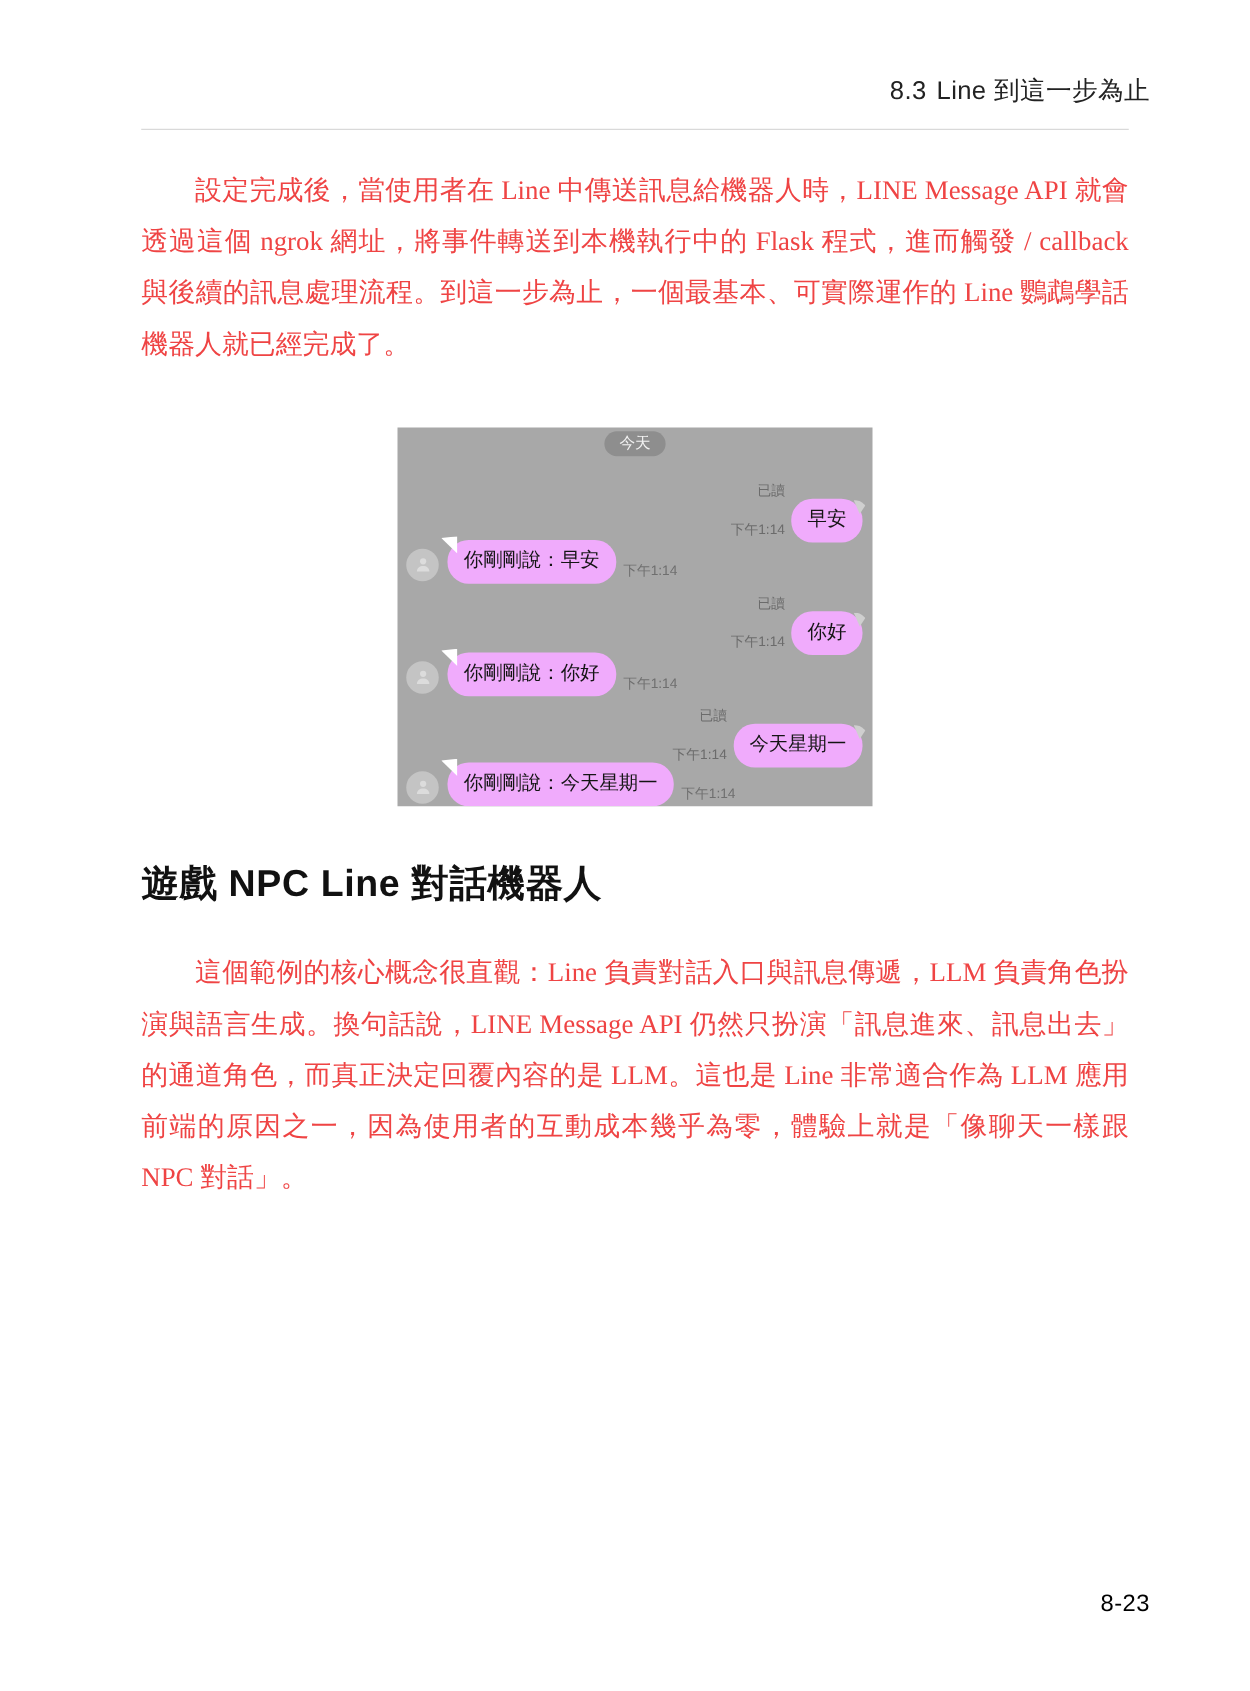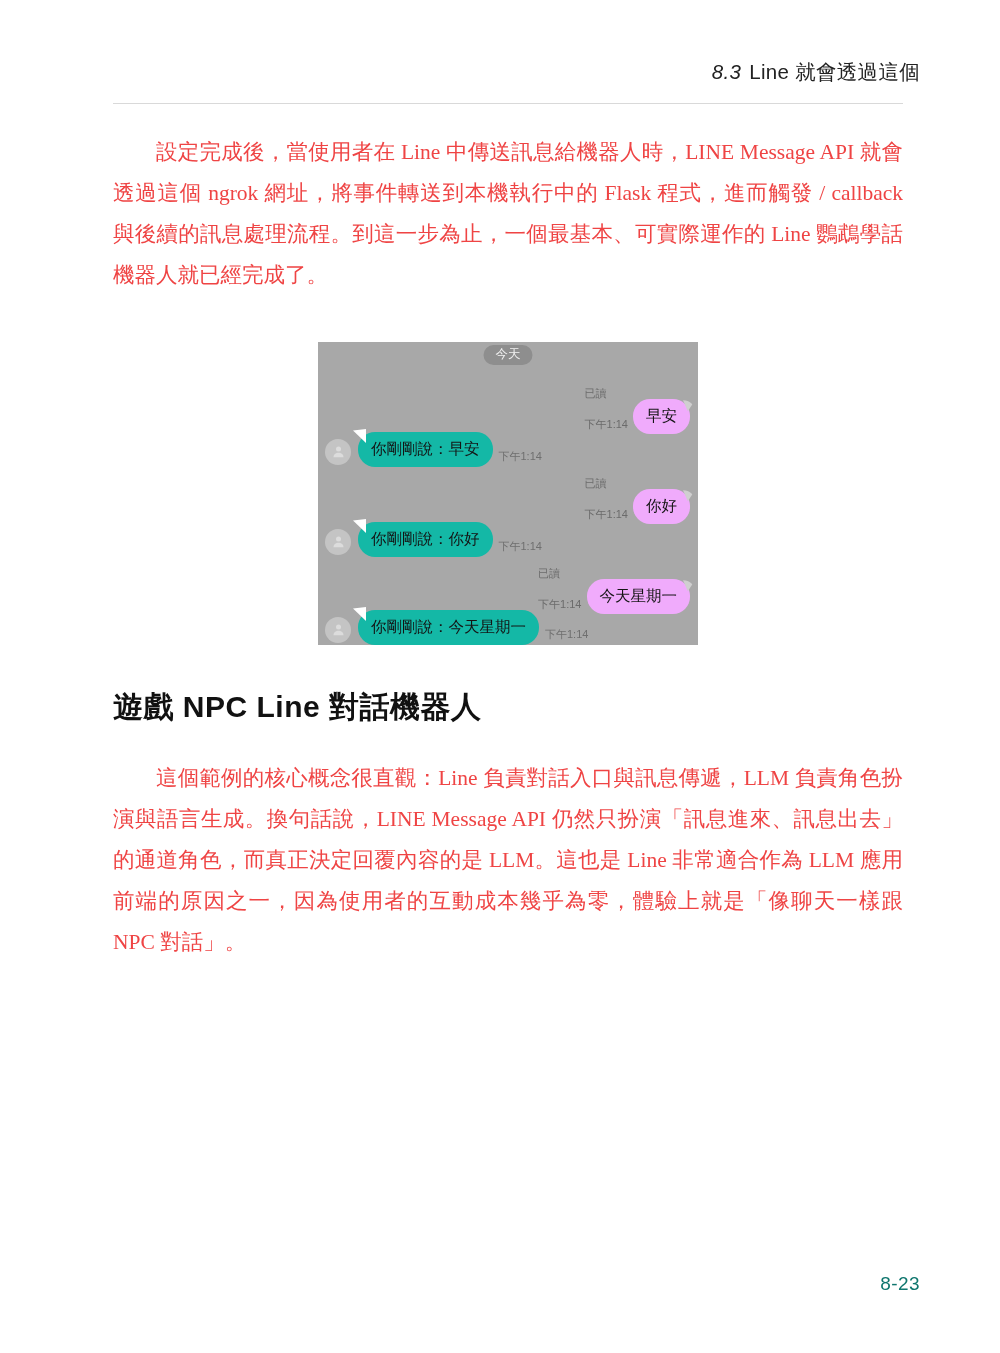--- a/index.html
+++ b/index.html
@@ -31,21 +31,20 @@
     right: 80px;
     height: 42px;
     text-align: right;
     font-family: "Liberation Sans", sans-serif;
     font-size: 20.5px;
     color: #222222;
     letter-spacing: 0.3px;
   }
   .header .num {
     margin-right: 8px;
-    font-style: italic;
   }
   .header-rule {
     position: absolute;
     top: 103px;
     left: 113px;
     width: 790px;
     height: 1px;
     background: #d9d9d9;
   }
 
@@ -117,20 +116,21 @@
     right: 8px;
     justify-content: flex-end;
   }
   .row.in {
     left: 7px;
   }
 
   .meta {
     display: flex;
     flex-direction: column;
+    align-items: flex-end;
     line-height: 1.12;
     color: #6b6b6b;
     font-size: 11px;
     margin: 0 5px 3px 0;
     white-space: nowrap;
     gap: 19px;
   }
   .meta .read { font-size: 11px; }
   .meta .time { font-size: 11px; }
 
@@ -147,21 +147,21 @@
     line-height: 1;
     padding: 9px 13px 10px;
     border-radius: 17px;
     white-space: nowrap;
     color: #141414;
   }
   .bubble.out {
     background: #f0abfc;
   }
   .bubble.in {
-    background: #14b8a6;
+    background: #f0abfc;
   }
   
   .bubble.out::after {
     content: "";
     position: absolute;
     top: 1px;
     right: -5px;
     width: 12px;
     height: 13px;
     background: #cfcfcf;
@@ -193,31 +193,31 @@
   }
   .avatar svg { display: block; }
 
   
   .folio {
     position: absolute;
     right: 80px;
     bottom: 58px;
     font-family: "Liberation Sans", sans-serif;
     font-size: 19px;
-    color: #0f766e;
+    color: #000000;
     letter-spacing: 0.4px;
   }
 </style>
 </head>
 <body>
 
 <div class="page">
 
   <div class="header">
-    <span class="num">8.3</span><span>Line 就會透過這個</span>
+    <span class="num">8.3</span><span>Line 到這一步為止</span>
   </div>
   <div class="header-rule"></div>
 
   <div class="content">
 
     <p class="body">設定完成後，當使用者在 Line 中傳送訊息給機器人時，LINE Message API 就會透過這個 ngrok 網址，將事件轉送到本機執行中的 Flask 程式，進而觸發 / callback 與後續的訊息處理流程。到這一步為止，一個最基本、可實際運作的 Line 鸚鵡學話機器人就已經完成了。</p>
 
 
     <div style="height:46px"></div>
     <div class="figure">

